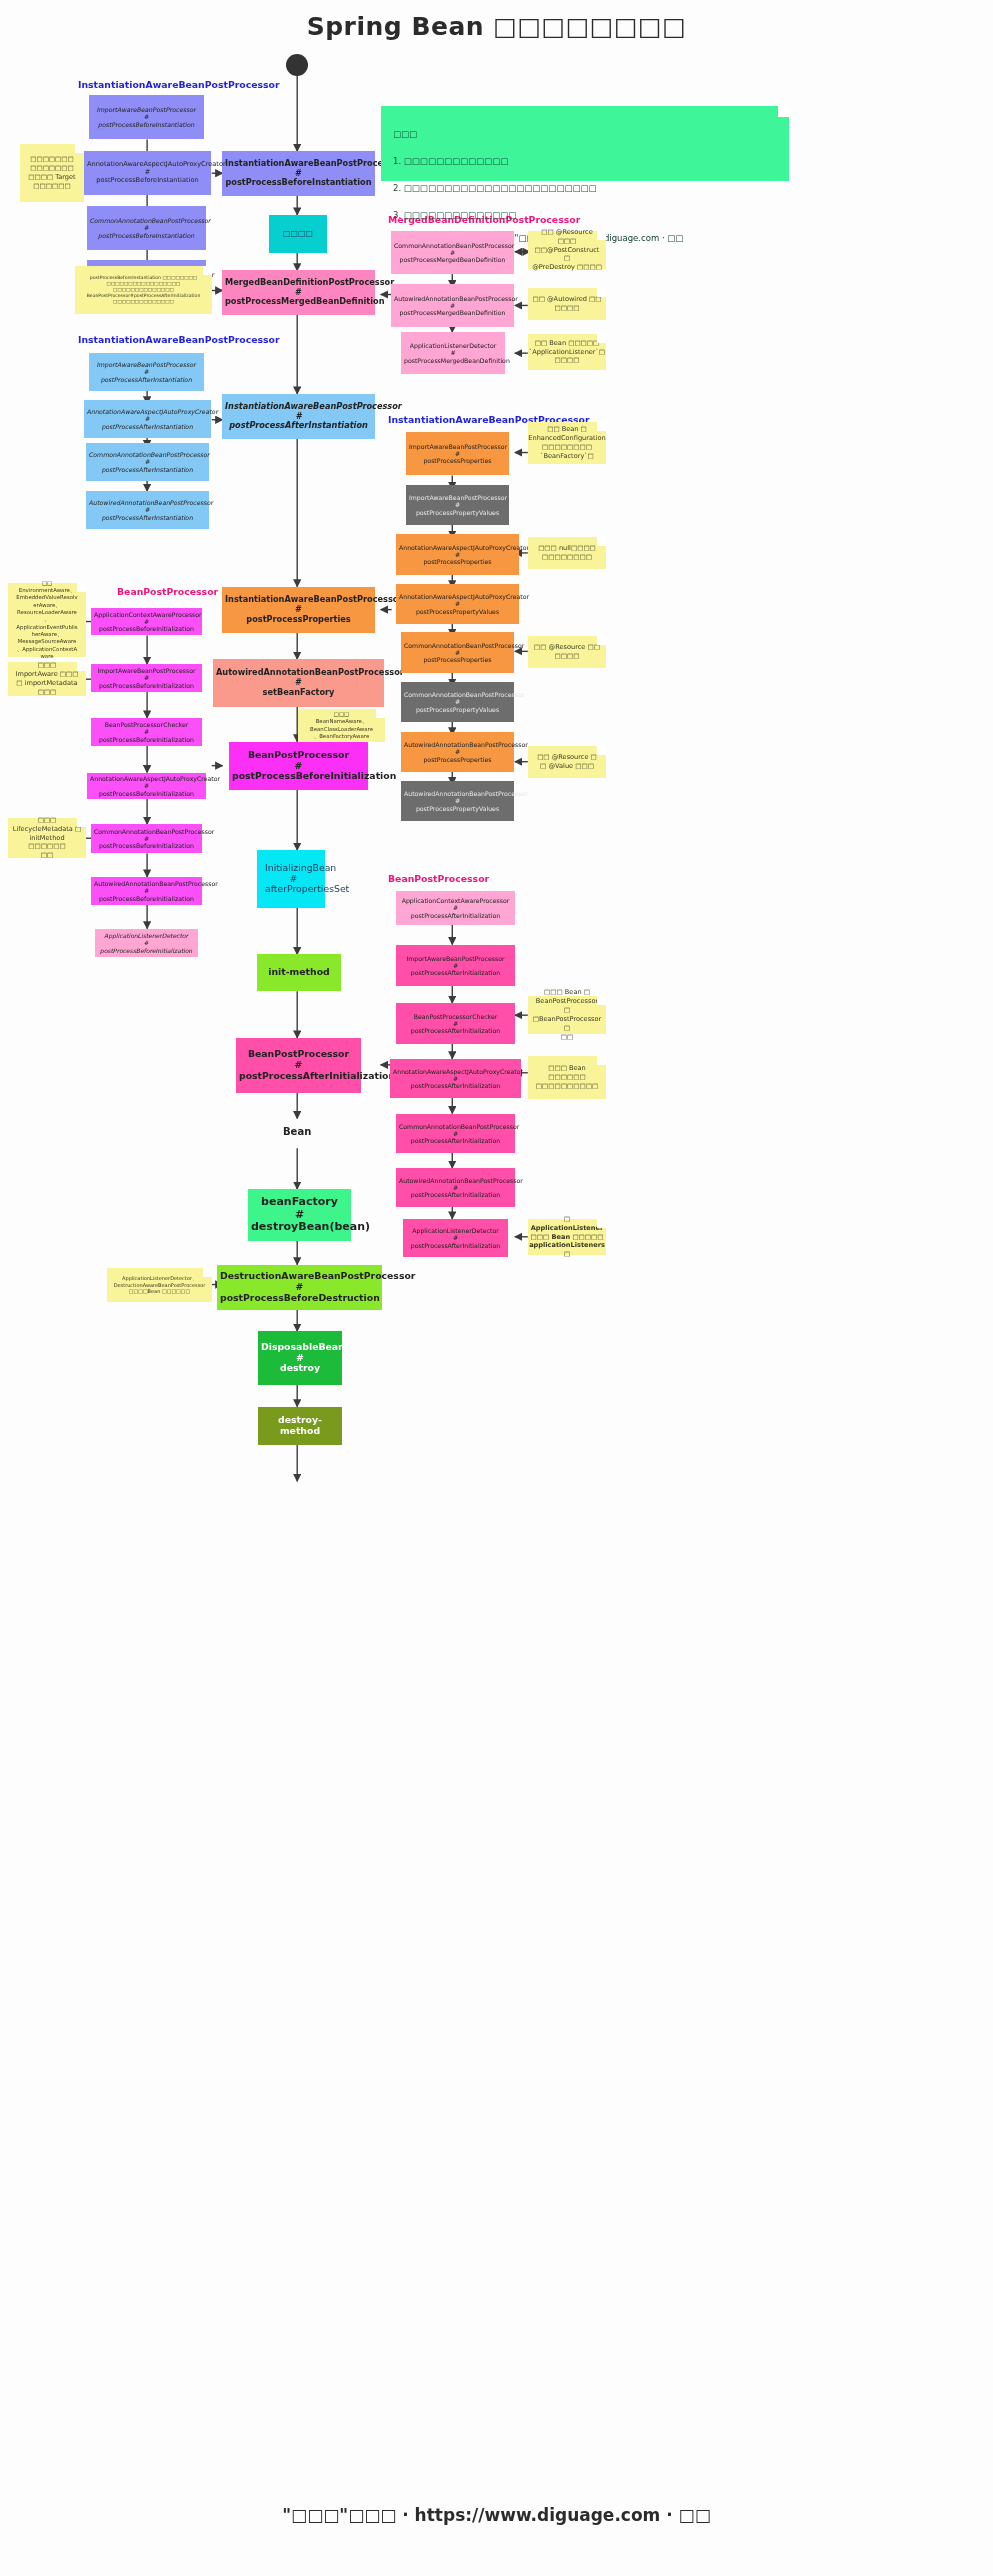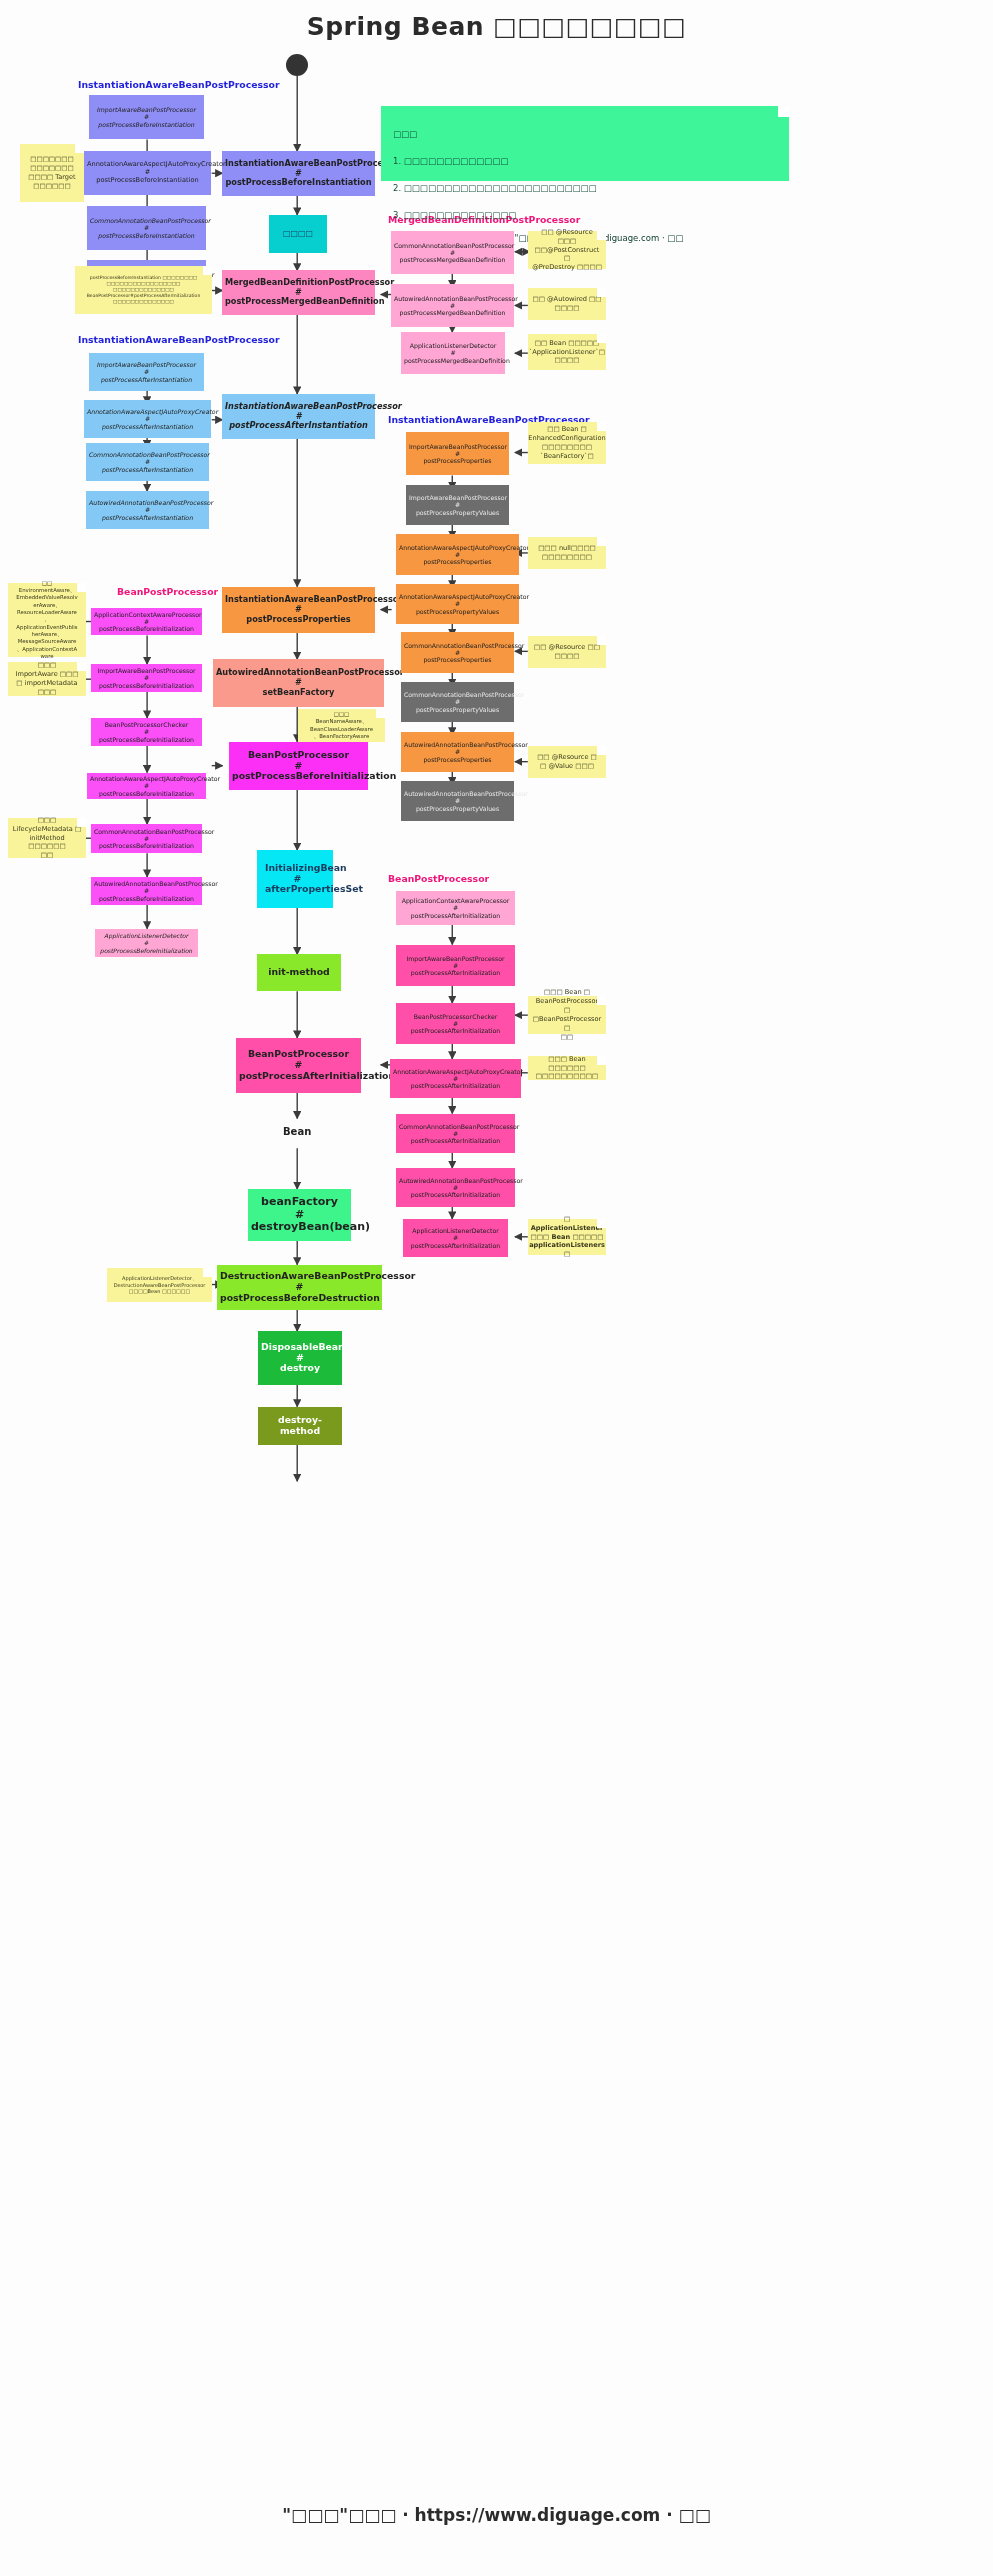--- a/index.html
+++ b/index.html
@@ -226,21 +226,21 @@
     <span class="l2">#</span>
     <span class="l3">setBeanFactory</span>
   </div>
 
   <div class="bx magenta" style="left:229px; top:742px; width:139px; height:48px; font-size:9.3px; font-weight:bold;">
     <span class="l1">BeanPostProcessor</span>
     <span class="l2">#</span>
     <span class="l3">postProcessBeforeInitialization</span>
   </div>
 
-  <div class="bx cyanbr" style="left:257px; top:850px; width:76px; height:58px; font-size:9.3px; font-weight:bold;padding-left:8px;">
+  <div class="bx cyanbr" style="left:257px; top:850px; width:68px; height:58px; font-size:9.3px; font-weight:normal;padding-left:8px;">
     <span class="l1">InitializingBean</span>
     <span class="l2">#</span>
     <span class="l3">afterPropertiesSet</span>
   </div>
 
   <div class="bx green3" style="left:257px; top:954px; width:84px; height:37px; font-size:9.3px; font-weight:bold;">
     <span class="l1">init-method</span>
   </div>
 
   <div class="bx deeppink" style="left:236px; top:1038px; width:125px; height:55px; font-size:9.3px; font-weight:bold;">
@@ -512,21 +512,21 @@
   <div class="bx deeppink" style="left:403px; top:1219px; width:105px; height:38px; font-size:6.2px;">
     <span class="l1">ApplicationListenerDetector</span>
     <span class="l2">#</span>
     <span class="l3">postProcessAfterInitialization</span>
   </div>
 
   <div class="note" style="left:528px; top:996px; width:78px; height:38px;">□□□ Bean □
 BeanPostProcessor □
 □BeanPostProcessor □
 □□</div>
-  <div class="note" style="left:528px; top:1056px; width:78px; height:24px;">□□□ Bean □□□□□□
+  <div class="note" style="left:528px; top:1056px; width:78px; height:43px;">□□□ Bean □□□□□□
 □□□□□□□□□□</div>
   <div class="note" style="left:528px; top:1219px; width:78px; height:36px;font-weight:bold;">□ ApplicationListener
 □□□ Bean □□□□□
 applicationListeners □</div>
 
   <div class="note" style="left:107px; top:1268px; width:105px; height:34px; font-size:5px;">ApplicationListenerDetector、
 DestructionAwareBeanPostProcessor
 □□□□Bean □□□□□□</div>
 
 </div>

